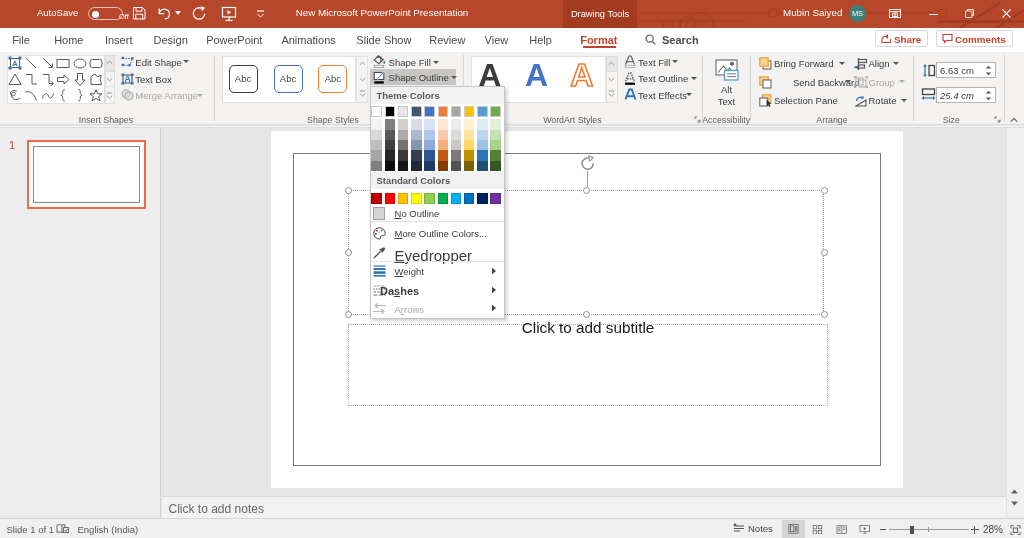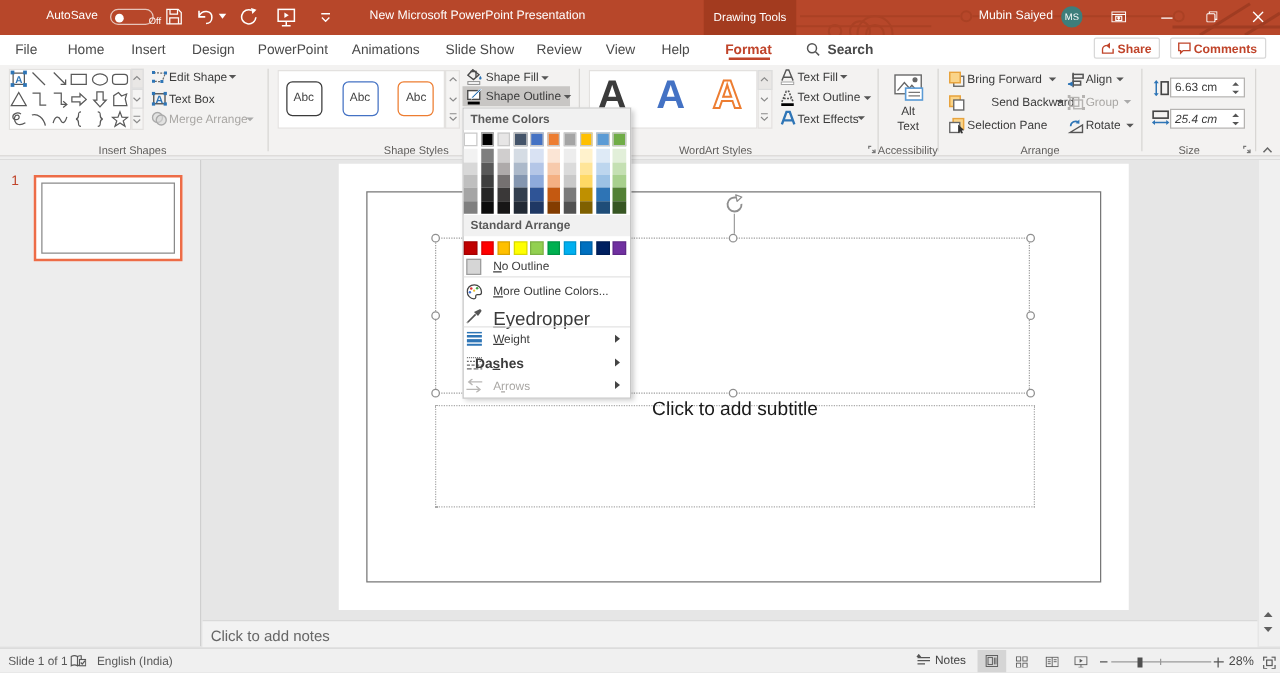--- a/index.html
+++ b/index.html
@@ -544,21 +544,21 @@
 <div class="abs" style="left:477.22px;top:129.70000000000002px;width:10.5px;height:10.3px;background:#BDD6EE;"></div>
 <div class="abs" style="left:477.22px;top:140.0px;width:10.5px;height:10.3px;background:#9CC2E5;"></div>
 <div class="abs" style="left:477.22px;top:150.3px;width:10.5px;height:10.3px;background:#2E74B5;"></div>
 <div class="abs" style="left:477.22px;top:160.60000000000002px;width:10.5px;height:10.3px;background:#1F4D78;"></div>
 <div class="abs" style="left:490.46000000000004px;top:119.4px;width:10.5px;height:10.3px;background:#E2EFD9;"></div>
 <div class="abs" style="left:490.46000000000004px;top:129.70000000000002px;width:10.5px;height:10.3px;background:#C5E0B3;"></div>
 <div class="abs" style="left:490.46000000000004px;top:140.0px;width:10.5px;height:10.3px;background:#A8D08D;"></div>
 <div class="abs" style="left:490.46000000000004px;top:150.3px;width:10.5px;height:10.3px;background:#538135;"></div>
 <div class="abs" style="left:490.46000000000004px;top:160.60000000000002px;width:10.5px;height:10.3px;background:#375623;"></div>
 <div class="abs" style="left:370.8px;top:171.5px;width:133.4px;height:17px;background:#F1F1F1;"></div>
-<div class="abs" style="left:376.4px;top:174.8px;font-size:9.5px;font-weight:bold;color:#5A5A5A;">Standard Arrange</div>
+<div class="abs" style="left:376.4px;top:174.8px;font-size:9.5px;font-weight:bold;color:#5A5A5A;">Standard Colors</div>
 <div class="abs" style="left:371.3px;top:193.1px;width:10.5px;height:10.5px;background:#C00000;border:1px solid rgba(0,0,0,0.15);"></div>
 <div class="abs" style="left:384.54px;top:193.1px;width:10.5px;height:10.5px;background:#FF0000;border:1px solid rgba(0,0,0,0.15);"></div>
 <div class="abs" style="left:397.78000000000003px;top:193.1px;width:10.5px;height:10.5px;background:#FFC000;border:1px solid rgba(0,0,0,0.15);"></div>
 <div class="abs" style="left:411.02px;top:193.1px;width:10.5px;height:10.5px;background:#FFFF00;border:1px solid rgba(0,0,0,0.15);"></div>
 <div class="abs" style="left:424.26px;top:193.1px;width:10.5px;height:10.5px;background:#92D050;border:1px solid rgba(0,0,0,0.15);"></div>
 <div class="abs" style="left:437.5px;top:193.1px;width:10.5px;height:10.5px;background:#00B050;border:1px solid rgba(0,0,0,0.15);"></div>
 <div class="abs" style="left:450.74px;top:193.1px;width:10.5px;height:10.5px;background:#00B0F0;border:1px solid rgba(0,0,0,0.15);"></div>
 <div class="abs" style="left:463.98px;top:193.1px;width:10.5px;height:10.5px;background:#0070C0;border:1px solid rgba(0,0,0,0.15);"></div>
 <div class="abs" style="left:477.22px;top:193.1px;width:10.5px;height:10.5px;background:#002060;border:1px solid rgba(0,0,0,0.15);"></div>
 <div class="abs" style="left:490.46000000000004px;top:193.1px;width:10.5px;height:10.5px;background:#7030A0;border:1px solid rgba(0,0,0,0.15);"></div>

